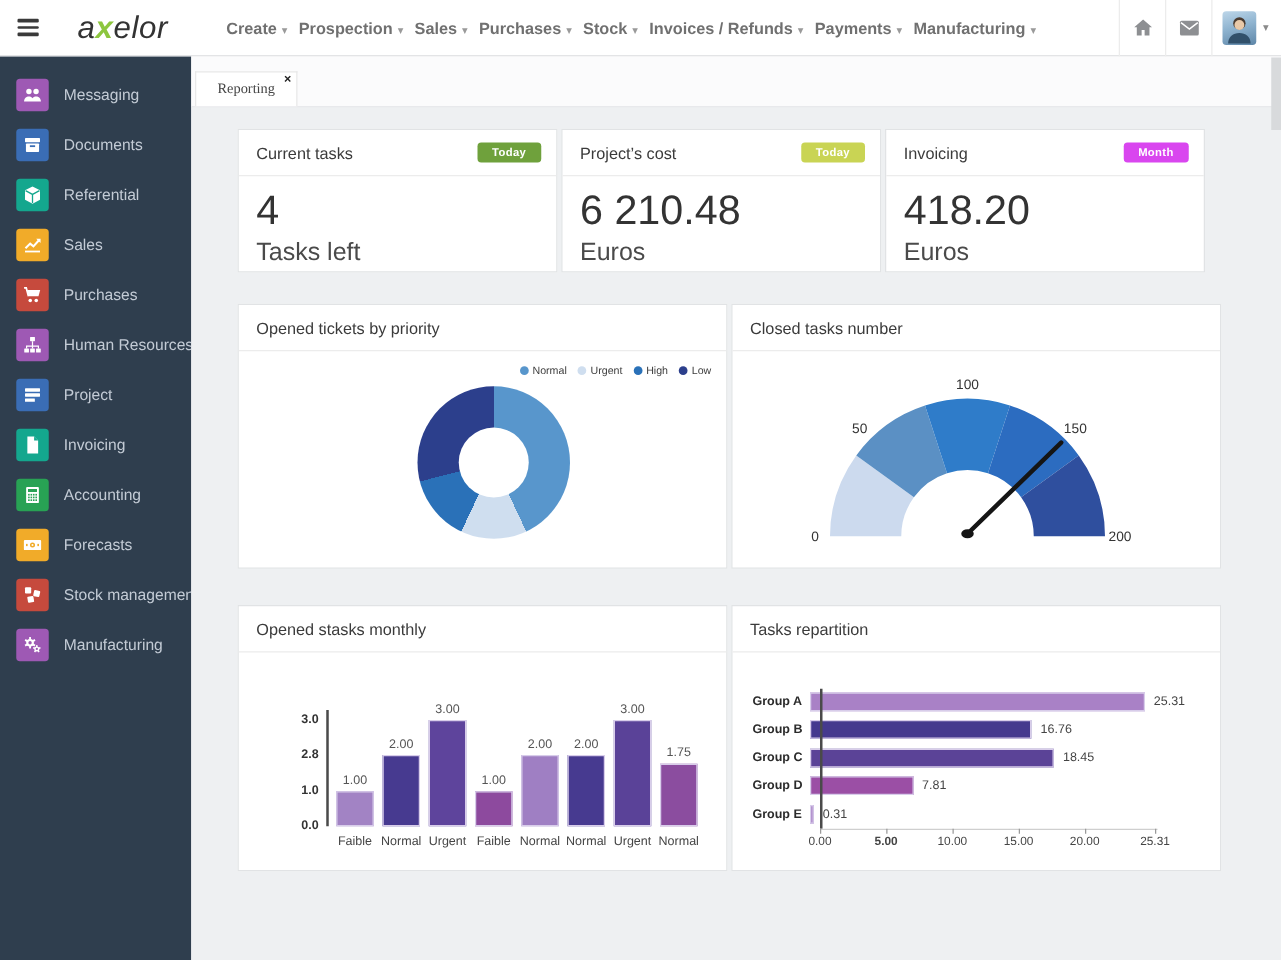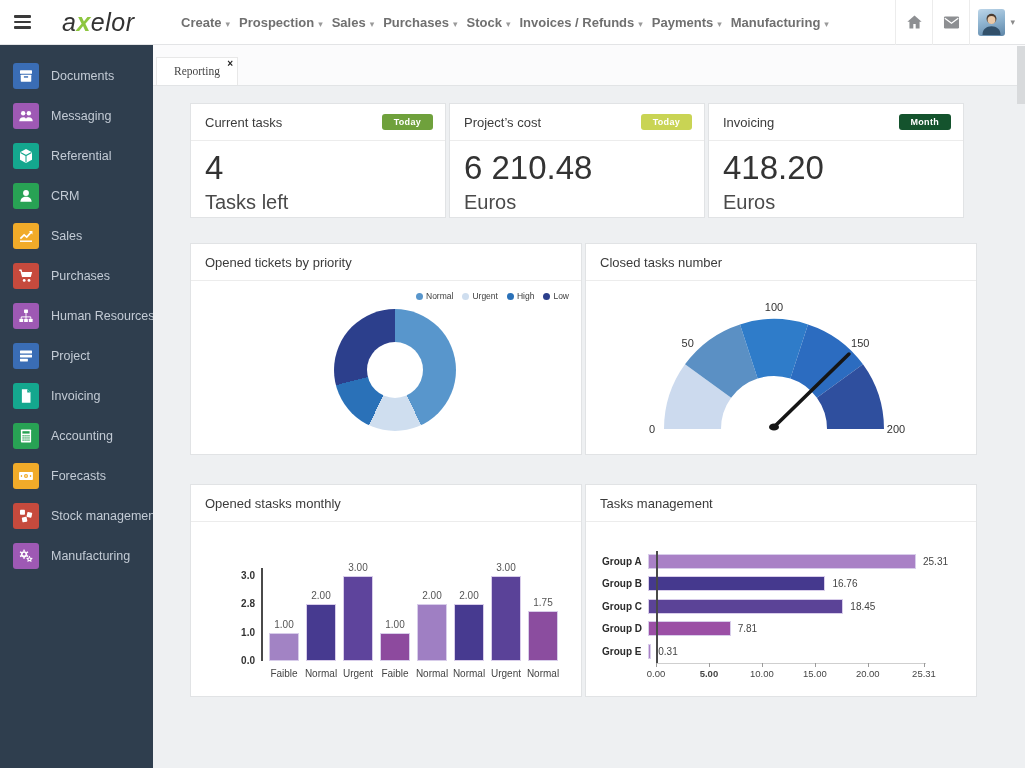--- a/index.html
+++ b/index.html
@@ -149,56 +149,47 @@
             <path d="M4 23c0-5 3.6-7.6 8-7.6s8 2.6 8 7.6z" fill="#31506a"></path>
           </svg>
         </div>
         <span id="avatar-caret">▾</span>
       </div>
     </div>
   </header>
 
   <aside id="sidebar">
       <div class="side-item">
+        <span class="side-tile" style="background: rgb(158, 89, 180);">
+          <svg viewBox="0 0 24 24">
+            <circle cx="8.2" cy="8.3" r="2.9" fill="#fff"></circle>
+            <circle cx="15.8" cy="8.3" r="2.9" fill="#fff"></circle>
+            <path d="M3 19c0-3.3 2.4-5.4 5.2-5.4 1.7 0 3 .7 3.8 1.9.8-1.2 2.1-1.9 3.8-1.9 2.8 0 5.2 2.1 5.2 5.4z" fill="#fff"></path>
+          </svg>
+        </span>
+        <span class="side-label">Messaging</span>
+      </div>
+      <div class="side-item">
         <span class="side-tile" style="background: rgb(58, 109, 181);">
           <svg viewBox="0 0 24 24">
             <rect x="4" y="4.4" width="16" height="4.6" rx=".8" fill="#fff"></rect>
             <rect x="5" y="10.3" width="14" height="9.2" rx=".8" fill="#fff"></rect>
             <rect x="9.2" y="12.3" width="5.6" height="1.9" fill="#3a6db5"></rect>
           </svg>
         </span>
         <span class="side-label">Documents</span>
       </div>
       <div class="side-item">
-        <span class="side-tile" style="background: rgb(158, 89, 180);">
-          <svg viewBox="0 0 24 24">
-            <circle cx="8.2" cy="8.3" r="2.9" fill="#fff"></circle>
-            <circle cx="15.8" cy="8.3" r="2.9" fill="#fff"></circle>
-            <path d="M3 19c0-3.3 2.4-5.4 5.2-5.4 1.7 0 3 .7 3.8 1.9.8-1.2 2.1-1.9 3.8-1.9 2.8 0 5.2 2.1 5.2 5.4z" fill="#fff"></path>
-          </svg>
-        </span>
-        <span class="side-label">Messaging</span>
-      </div>
-      <div class="side-item">
         <span class="side-tile" style="background: rgb(20, 167, 142);">
           <svg viewBox="0 0 24 24">
             <polygon points="12,2.8 20,7 20,17 12,21.2 4,17 4,7" fill="#fff"></polygon>
             <path d="M4.6 7.4 12 11.4 19.4 7.4 M12 11.4 V20.4" stroke="#14a78e" stroke-width="1.4" fill="none"></path>
           </svg>
         </span>
         <span class="side-label">Referential</span>
-      </div>
-      <div class="side-item">
-        <span class="side-tile" style="background: rgb(40, 162, 84);">
-          <svg viewBox="0 0 24 24">
-            <circle cx="12" cy="8" r="3.9" fill="#fff"></circle>
-            <path d="M4.5 19.8c0-4.2 3.4-6.7 7.5-6.7s7.5 2.5 7.5 6.7z" fill="#fff"></path>
-          </svg>
-        </span>
-        <span class="side-label">CRM</span>
       </div>
       <div class="side-item">
         <span class="side-tile" style="background: rgb(241, 171, 41);">
           <svg viewBox="0 0 24 24">
             <path d="M4.5 15.5 9.5 10.5 13 13.5 18.6 7.2" stroke="#fff" stroke-width="2.2" fill="none"></path>
             <polygon points="15.9,5.2 20.6,5.2 20.6,9.9" fill="#fff"></polygon>
             <rect x="4" y="18" width="16" height="1.9" fill="#fff"></rect>
           </svg>
         </span>
         <span class="side-label">Sales</span>
@@ -337,21 +328,21 @@
             <span class="badge" style="background: rgb(201, 212, 84);">Today</span>
           </div>
           <div class="kpi-body">
             <div class="kpi-value">6 210.48</div>
             <div class="kpi-sub">Euros</div>
           </div>
         </div>
         <div class="card kpi-card">
           <div class="card-head">
             <span class="card-title">Invoicing</span>
-            <span class="badge" style="background: #14532d;">Month</span>
+            <span class="badge" style="background: #d946ef;">Month</span>
           </div>
           <div class="kpi-body">
             <div class="kpi-value">418.20</div>
             <div class="kpi-sub">Euros</div>
           </div>
         </div>
       </section>
 
     <section class="row">
       <div class="card chart-card r2">
@@ -447,21 +438,21 @@
                 <div class="vb-cat">Normal</div>
                 <div class="vb-cat">Normal</div>
                 <div class="vb-cat">Urgent</div>
                 <div class="vb-cat">Normal</div>
               </div>
             </div>
           </div>
       </div>
       <div class="card chart-card r3">
         <div class="card-head">
-          <span class="card-title">Tasks management</span>
+          <span class="card-title">Tasks repartition</span>
         </div>
         <div class="chart-body">
             <div id="hb">
               <div id="hb-rows">
                 <div class="hb-row">
                   <div class="hb-lab">Group A</div>
                   <div class="hb-zone">
                     <div class="hb-bar" style="width: 268px; background: rgb(169, 129, 198);"></div>
                     <span class="hb-val">25.31</span>
                   </div>

